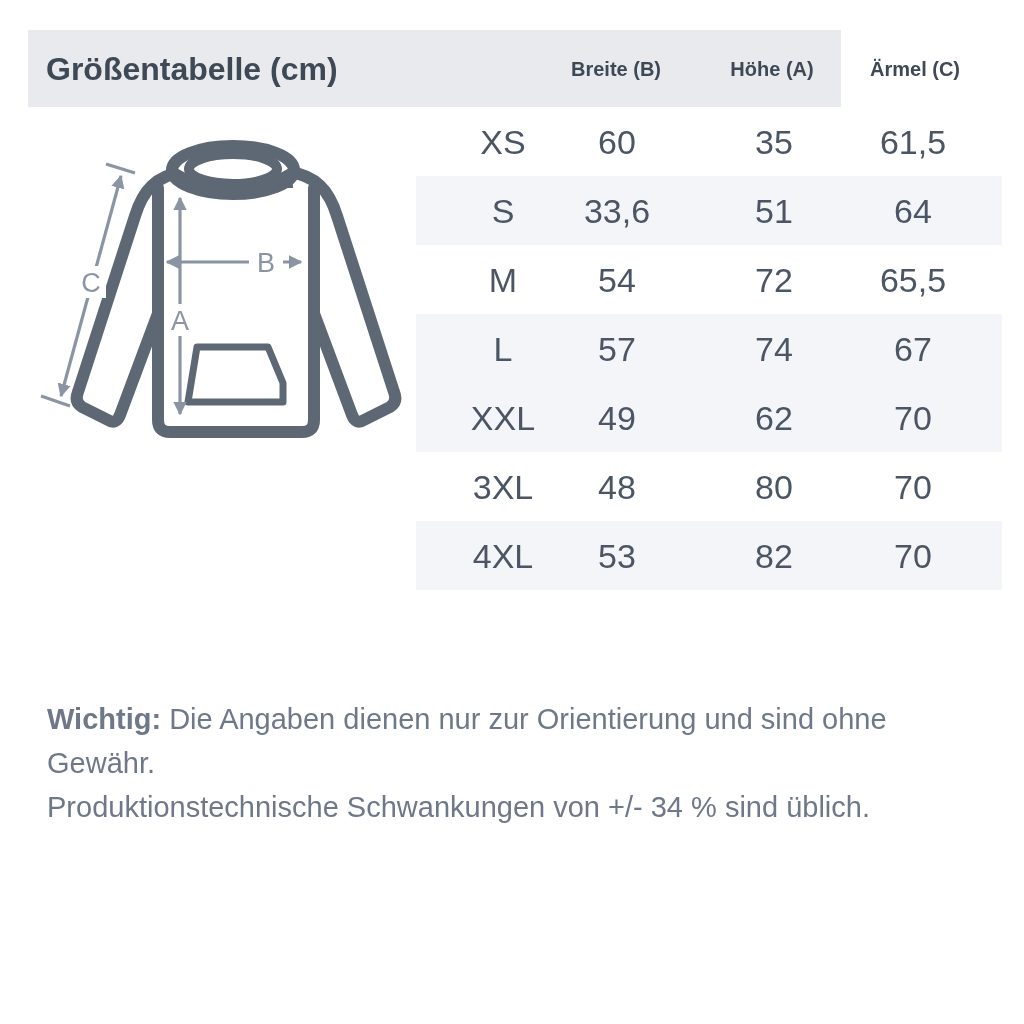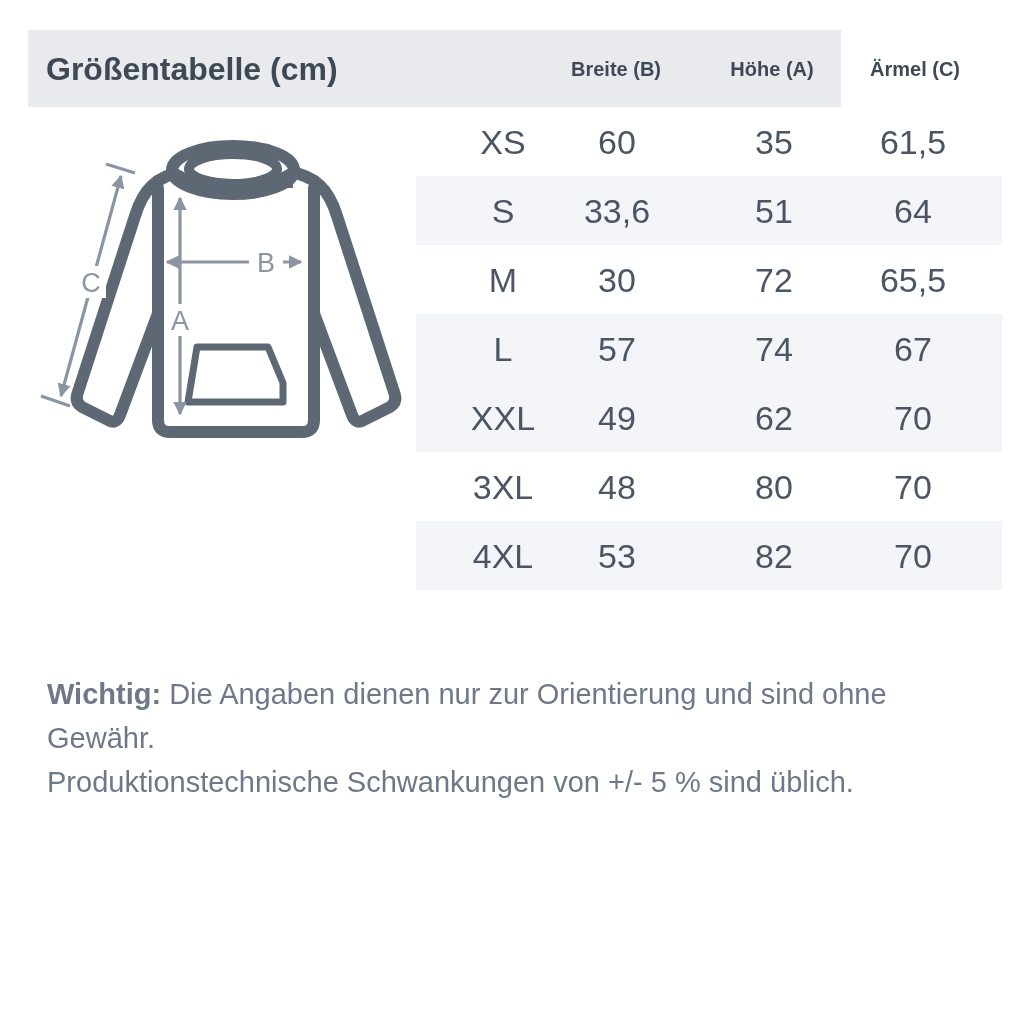--- a/index.html
+++ b/index.html
@@ -44,21 +44,21 @@
   .pocket-line{stroke:var(--ink);stroke-width:7;fill:#ffffff;stroke-linejoin:round;}
   .dim-line{stroke:var(--dim);stroke-width:3.2;fill:none;}
   .dim-fill{fill:var(--dim);}
   .dim-label{
     font-family:"Liberation Sans","DejaVu Sans",sans-serif;
     font-size:27px;fill:var(--dim);text-anchor:middle;
   }
   .label-bg{fill:#ffffff;}
   
   .footer{
-    position:absolute;left:47px;top:672px;width:930px;
+    position:absolute;left:47px;top:697px;width:930px;
     font-size:29px;line-height:44px;color:var(--footer-text);
   }
   .footer b{font-weight:bold;color:var(--footer-text);}
 </style>
 </head>
 <body>
 
 <div class="header-band">
   <div class="title">Größentabelle (cm)</div>
   <div class="col-h h0">Breite (B)</div>
@@ -74,21 +74,21 @@
     <span class="cell c3">61,5</span>
   </div>
   <div class="trow stripe">
     <span class="cell c0">S</span>
     <span class="cell c1">33,6</span>
     <span class="cell c2">51</span>
     <span class="cell c3">64</span>
   </div>
   <div class="trow">
     <span class="cell c0">M</span>
-    <span class="cell c1">30</span>
+    <span class="cell c1">54</span>
     <span class="cell c2">72</span>
     <span class="cell c3">65,5</span>
   </div>
   <div class="trow stripe">
     <span class="cell c0">L</span>
     <span class="cell c1">57</span>
     <span class="cell c2">74</span>
     <span class="cell c3">67</span>
   </div>
   <div class="trow stripe">
@@ -140,14 +140,14 @@
   <rect class="label-bg" x="124" y="184" width="32" height="32"></rect>
   <text class="dim-label" x="140" y="210">A</text>
 
   <line class="dim-line" x1="127" y1="142" x2="261" y2="142" marker-start="url(#arr)" marker-end="url(#arr)"></line>
   <rect class="label-bg" x="209" y="126" width="34" height="32"></rect>
   <text class="dim-label" x="226" y="152">B</text>
 </svg>
 
 <div class="footer">
   <b>Wichtig:</b><span> Die Angaben dienen nur zur Orientierung und sind ohne Gewähr.</span><br>
-  <span>Produktionstechnische Schwankungen von +/- 5 % sind üblich.</span>
+  <span>Produktionstechnische Schwankungen von +/- 34 % sind üblich.</span>
 </div>
 
 </body></html>

